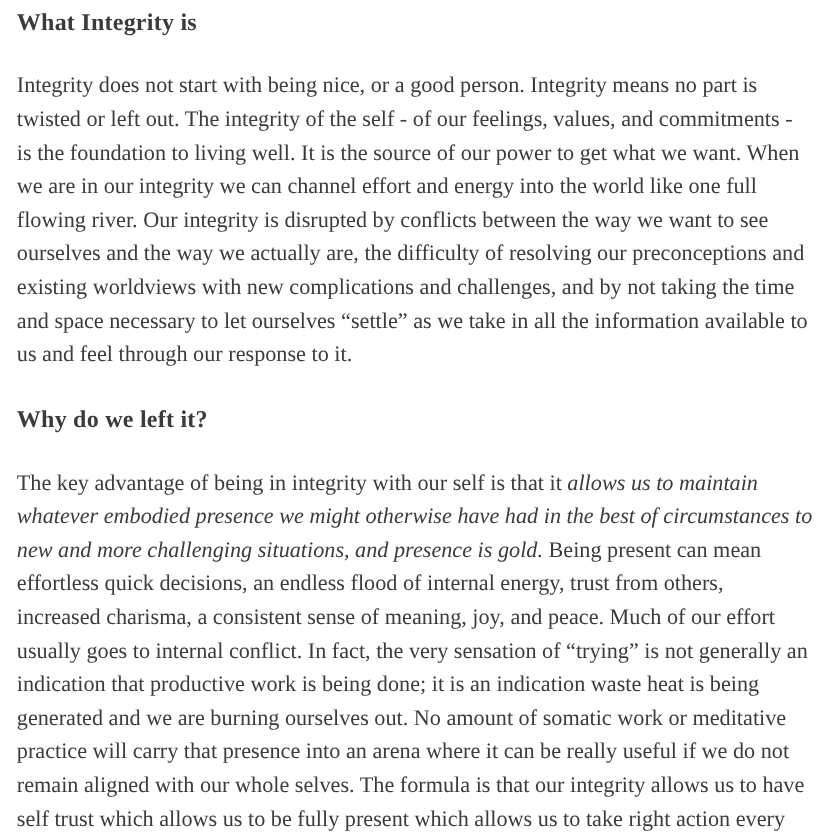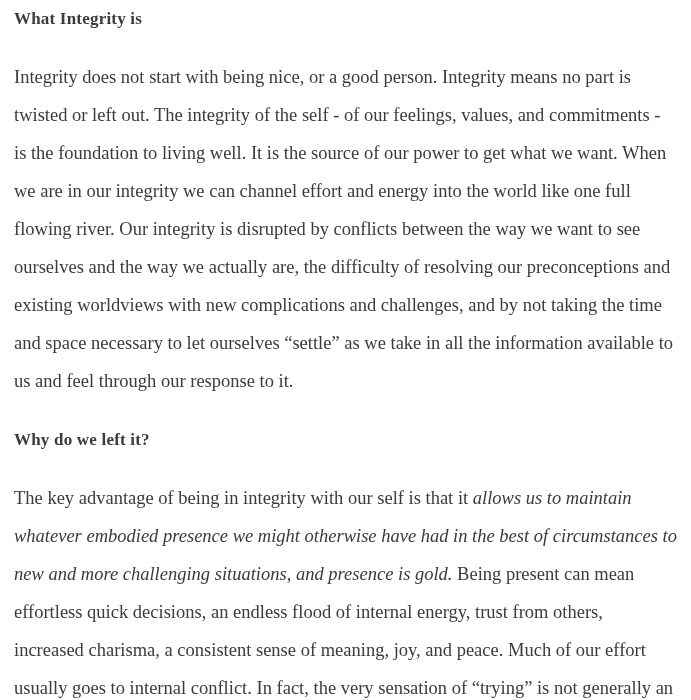--- a/index.html
+++ b/index.html
@@ -11,30 +11,30 @@
     width: 691px;
     height: 700px;
     box-sizing: border-box;
     background: #ffffff;
     padding: 5px 14px 0 14px;
     font-family: "Liberation Serif", "DejaVu Serif", serif;
     color: #3b3b3b;
     overflow: hidden;
   }
   .section-heading {
-    font-size: 17px;
+    font-size: 20px;
     line-height: 28px;
     font-weight: 700;
     letter-spacing: 0.2px;
     margin: 0 0 25px 0;
     color: #3b3b3b;
   }
   .body-paragraph {
     font-size: 18.5px;
-    line-height: 38px;
+    line-height: 28px;
     margin: 0 0 26px 0;
     color: #3b3b3b;
     text-align: left;
   }
   .body-paragraph em {
     font-style: italic;
   }
 </style>
 </head>
 <body>

